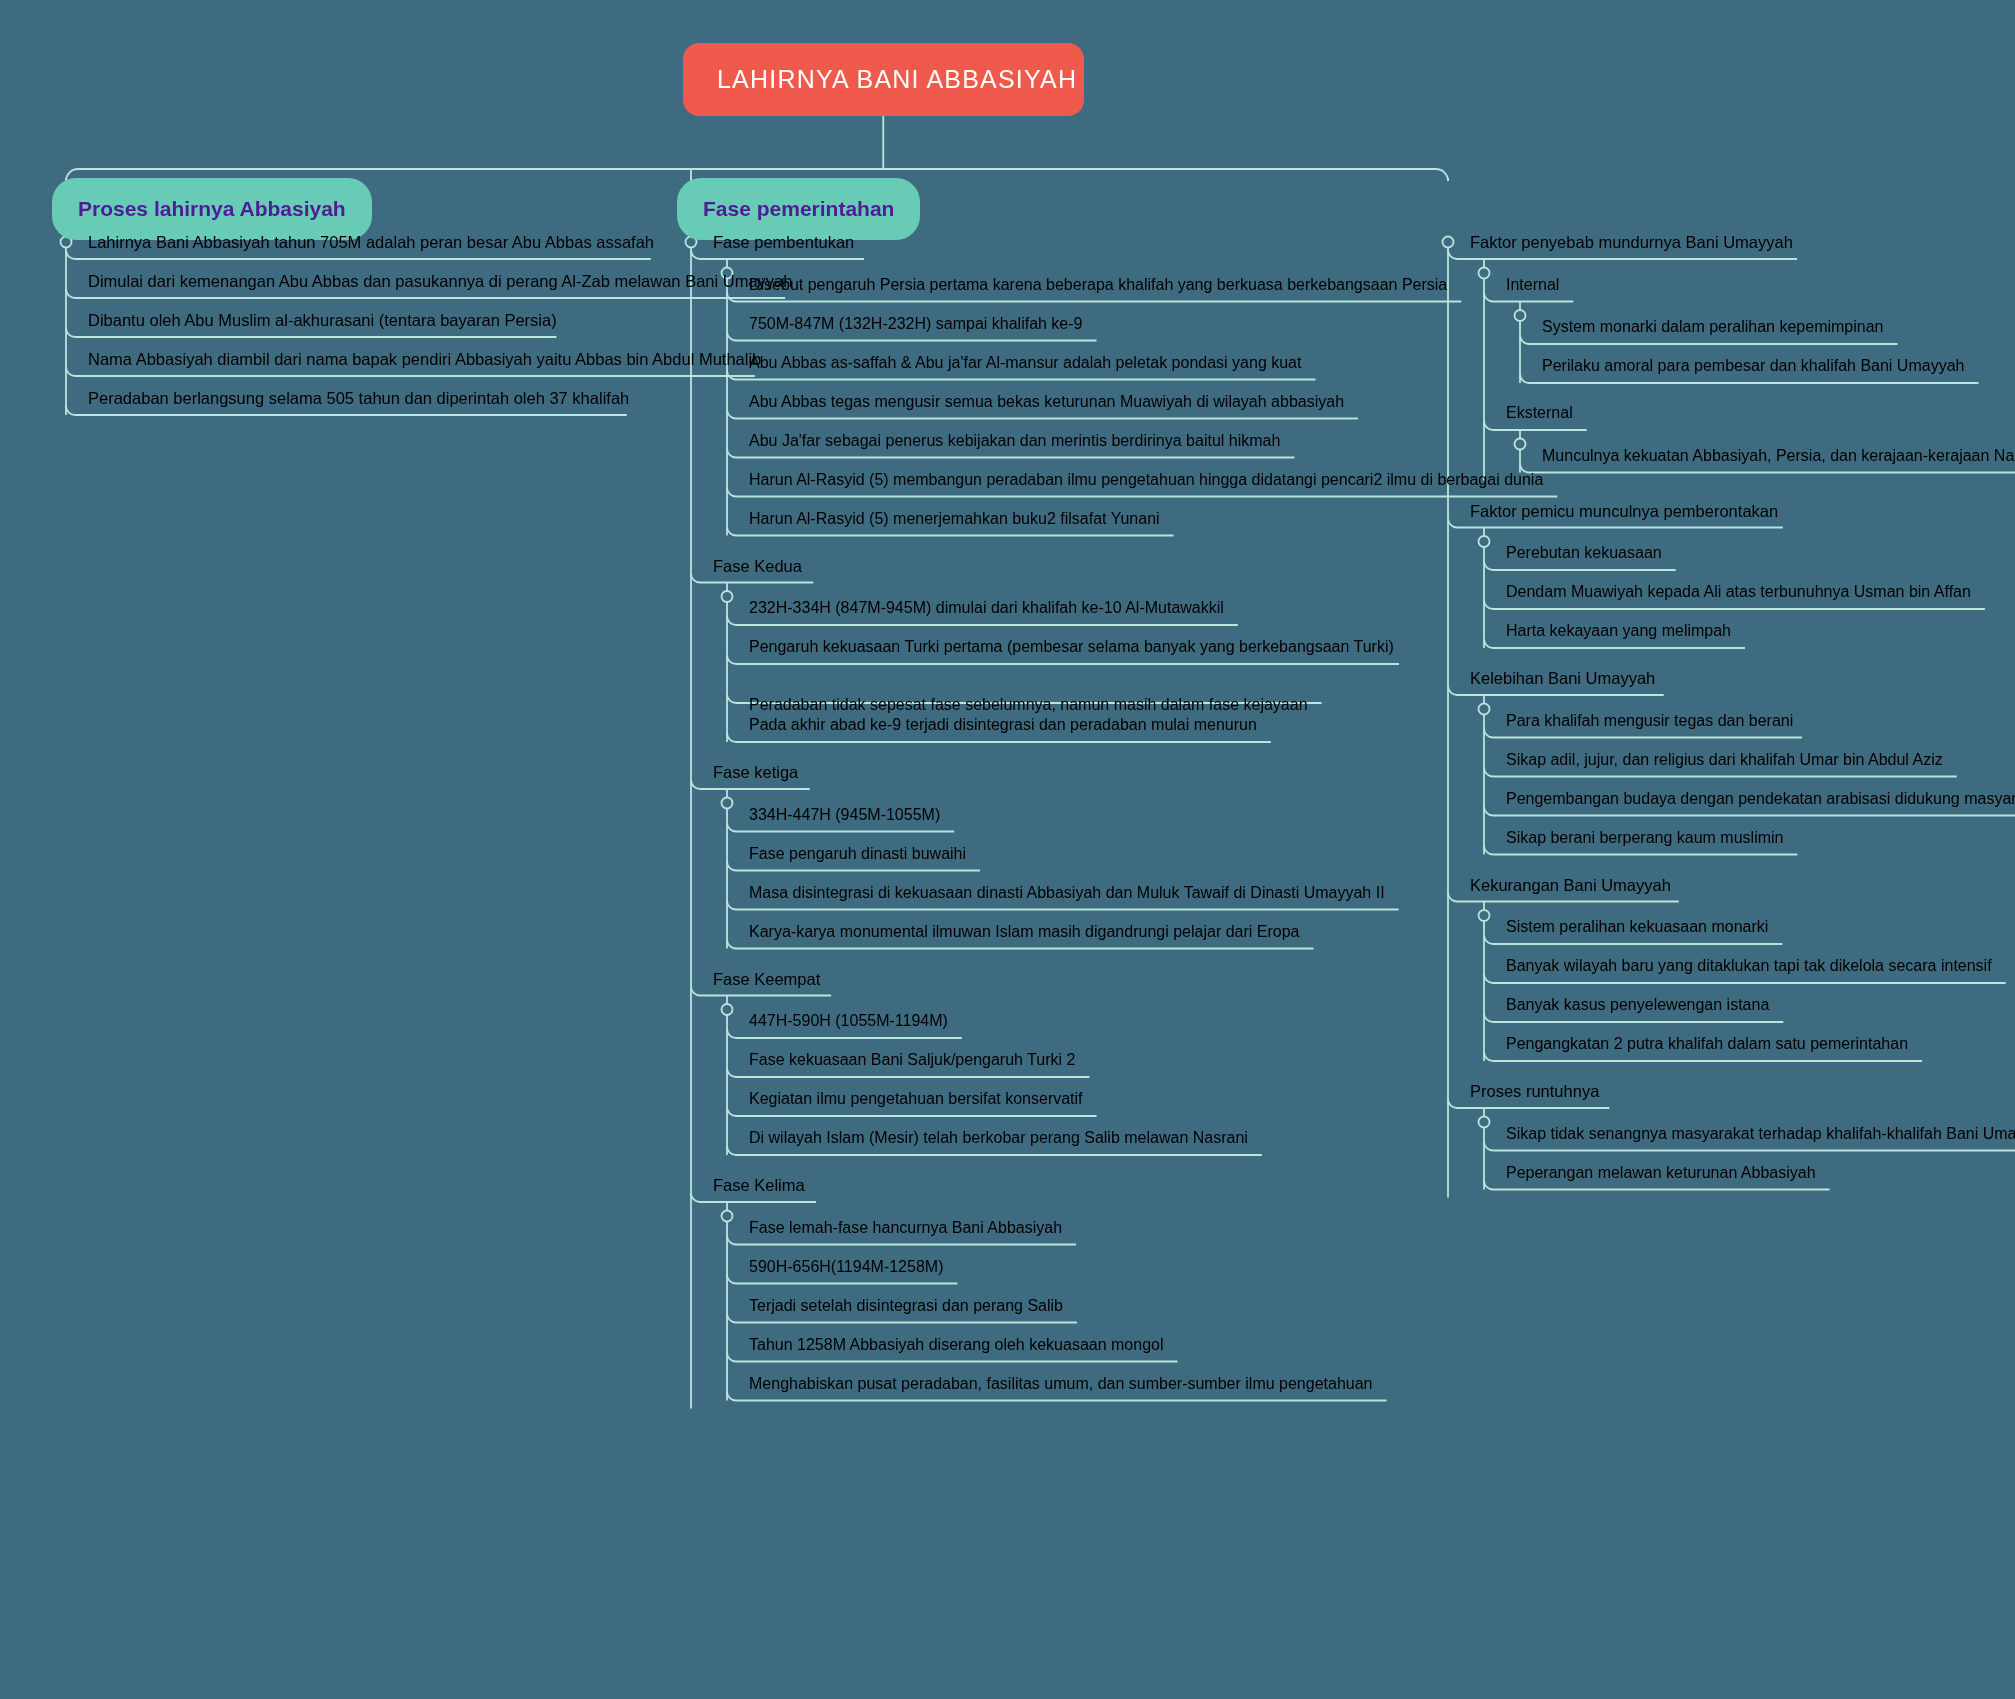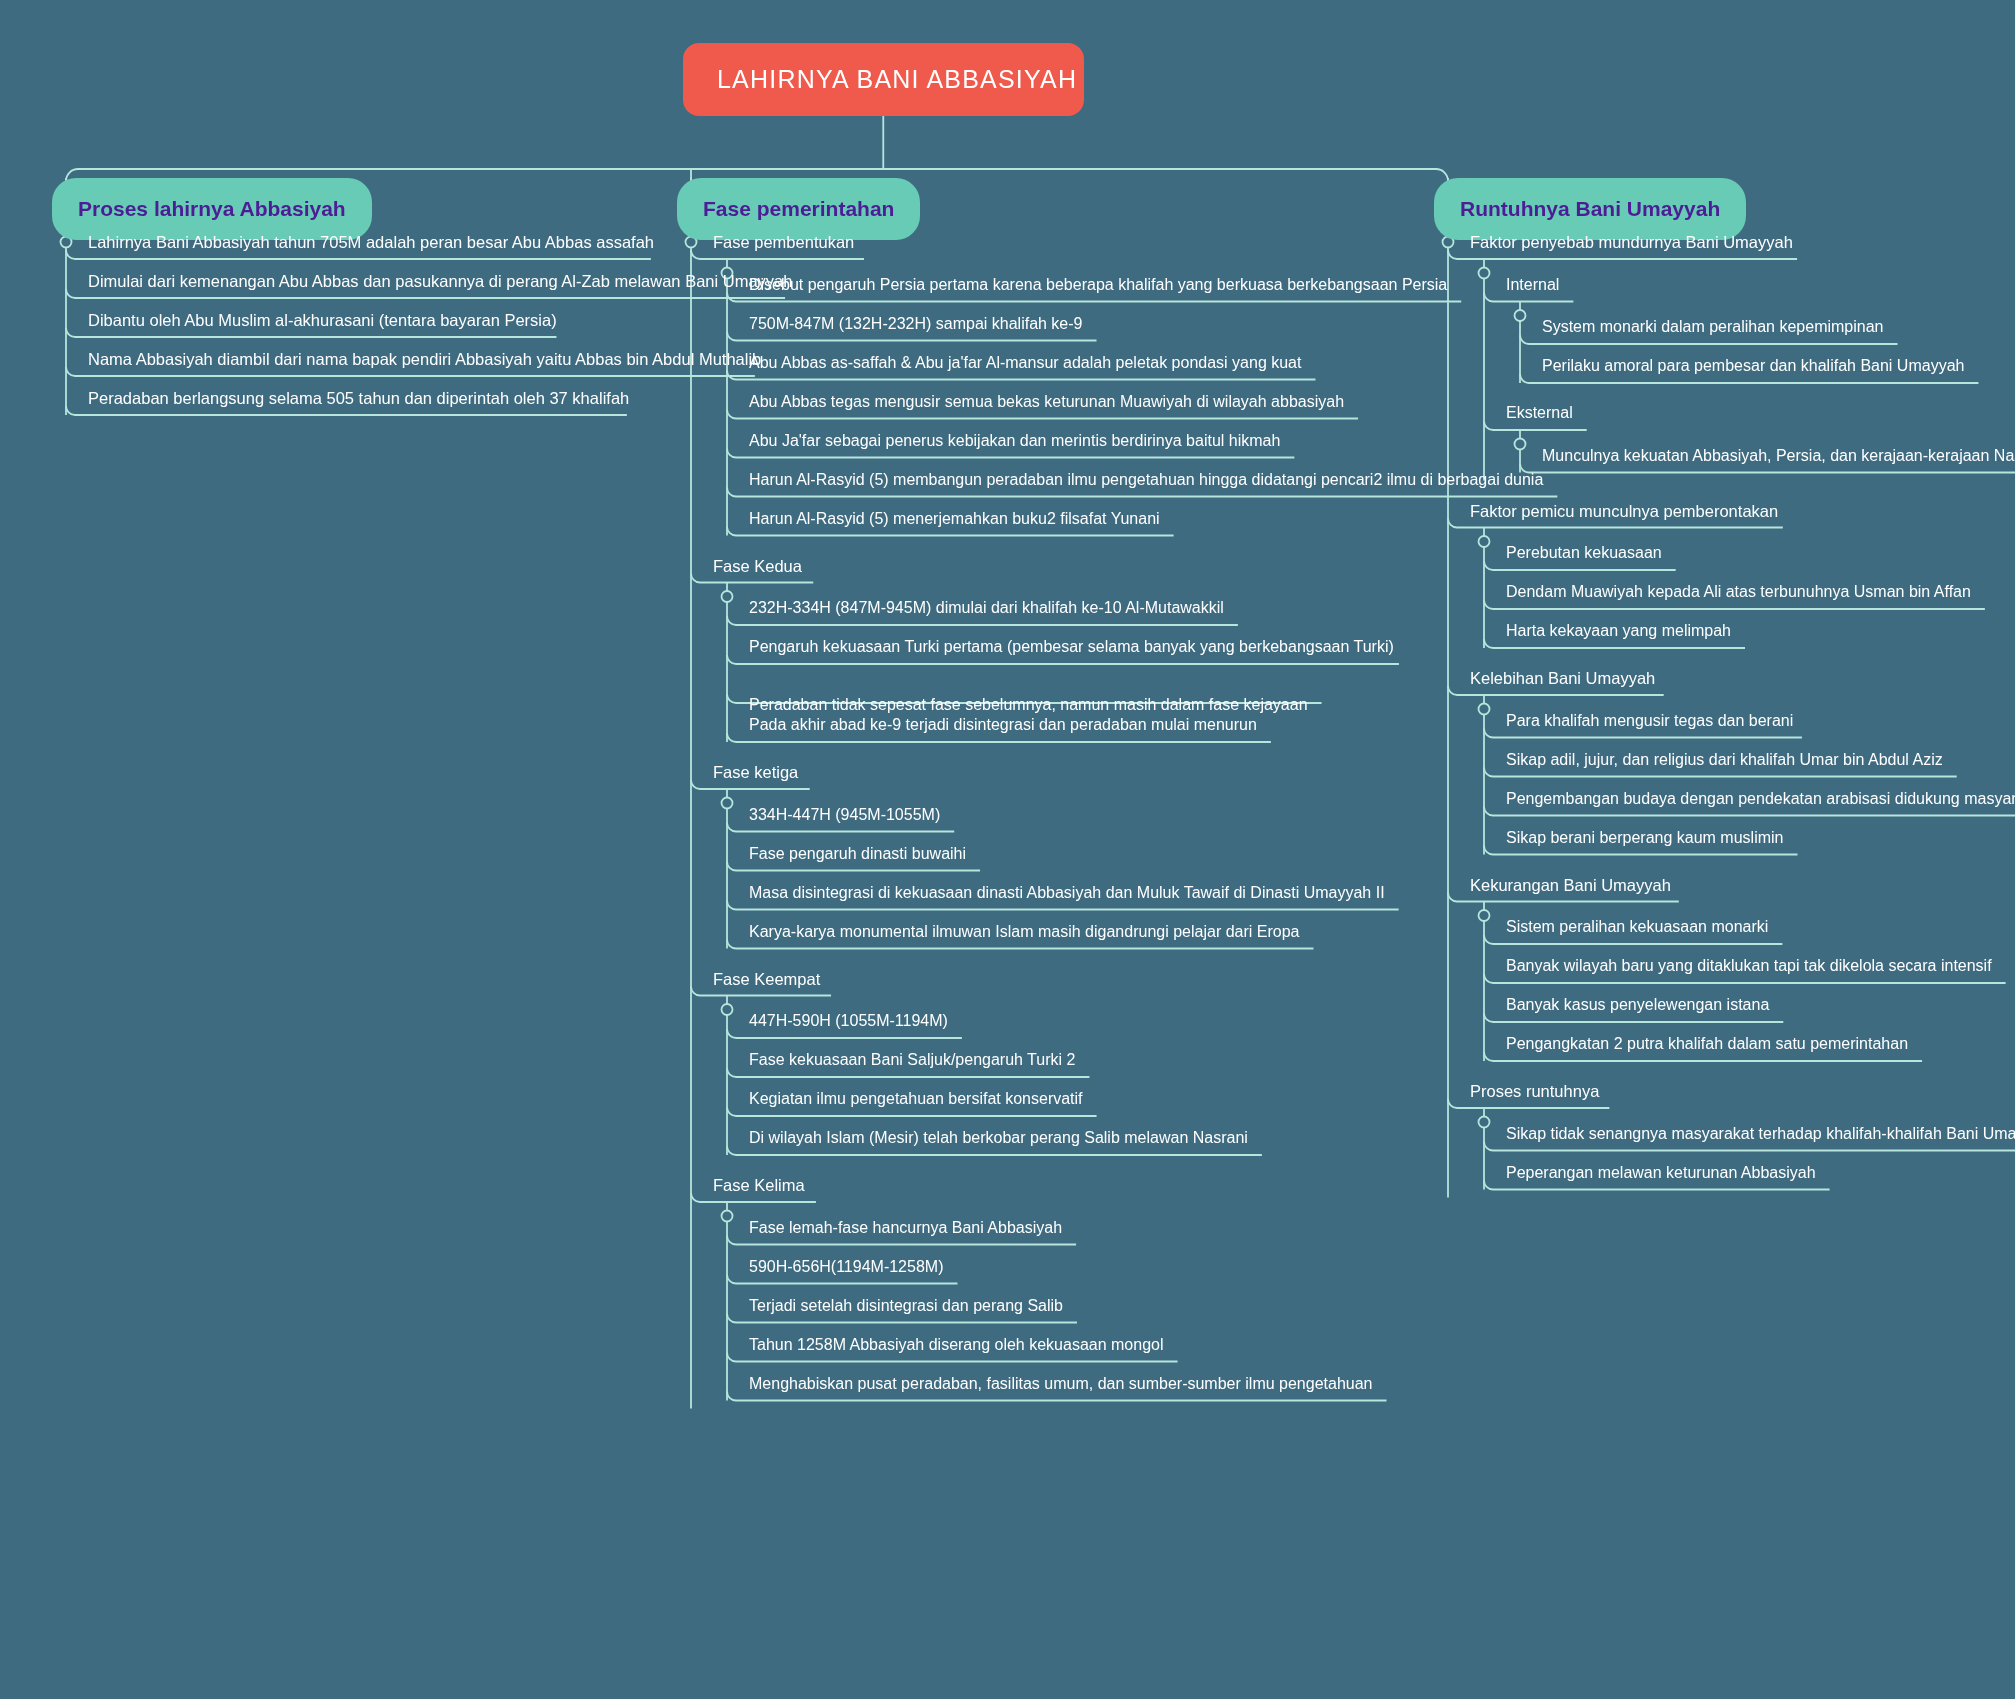--- a/index.html
+++ b/index.html
@@ -36,21 +36,21 @@
     font-size:21px;
     font-weight:bold;
     color:#4c1d95;
     white-space:nowrap;
   }
 
   
   .leaf{
     position:absolute;
     font-size:16px;
-    color:#ffffff;
+    color:#000000;
     white-space:nowrap;
     line-height:1;
   }
   .leaf.l1{font-size:16.5px;}
   .leaf.l2{font-size:16px;}
   .leaf.l3{font-size:16px;}
 </style>
 </head>
 <body>
 
@@ -158,21 +158,20 @@
       <circle cx="1484" cy="1122" r="5.5" fill="none" stroke="#b8e5dc" stroke-width="1.8"></circle>
       <path d="M 1484 1108 L 1484 1116.5" fill="none" stroke="#b8e5dc" stroke-width="1.8"></path>
       <path d="M 1484 1141.5 A 9 9 0 0 0 1493 1150.5 L 2064.3125 1150.5" fill="none" stroke="#b8e5dc" stroke-width="1.8"></path>
       <path d="M 1484 1180.5 A 9 9 0 0 0 1493 1189.5 L 1829.5625 1189.5" fill="none" stroke="#b8e5dc" stroke-width="1.8"></path>
       <path d="M 1484 1127.5 L 1484 1189.5" fill="none" stroke="#b8e5dc" stroke-width="1.8"></path>
       <path d="M 1448 247.5 L 1448 1197.5" fill="none" stroke="#b8e5dc" stroke-width="1.8"></path>
     </svg>
 <div class="root-node" style="left: 683px; top: 43px; width: 332.547px;">LAHIRNYA BANI ABBASIYAH</div>
     <div class="branch-pill" style="left: 52px; top: 178px;">Proses lahirnya Abbasiyah</div>
     <div class="branch-pill" style="left: 677px; top: 178px;">Fase pemerintahan</div>
-    <div class="branch-pill" style="left: 1434px; top: 178px;">Runtuhnya Bani Umayyah</div>
     <div class="leaf l1" style="left: 88px; top: 234px;">Lahirnya Bani Abbasiyah tahun 705M adalah peran besar Abu Abbas assafah</div>
     <div class="leaf l1" style="left: 88px; top: 273px;">Dimulai dari kemenangan Abu Abbas dan pasukannya di perang Al-Zab melawan Bani Umayyah</div>
     <div class="leaf l1" style="left: 88px; top: 312px;">Dibantu oleh Abu Muslim al-akhurasani (tentara bayaran Persia)</div>
     <div class="leaf l1" style="left: 88px; top: 351px;">Nama Abbasiyah diambil dari nama bapak pendiri Abbasiyah yaitu Abbas bin Abdul Muthalib</div>
     <div class="leaf l1" style="left: 88px; top: 390px;">Peradaban berlangsung selama 505 tahun dan diperintah oleh 37 khalifah</div>
     <div class="leaf l1" style="left: 713px; top: 234px;">Fase pembentukan</div>
     <div class="leaf l2" style="left: 749px; top: 276.5px;">Disebut pengaruh Persia pertama karena beberapa khalifah yang berkuasa berkebangsaan Persia</div>
     <div class="leaf l2" style="left: 749px; top: 315.5px;">750M-847M (132H-232H) sampai khalifah ke-9</div>
     <div class="leaf l2" style="left: 749px; top: 354.5px;">Abu Abbas as-saffah &amp; Abu ja'far Al-mansur adalah peletak pondasi yang kuat</div>
     <div class="leaf l2" style="left: 749px; top: 393.5px;">Abu Abbas tegas mengusir semua bekas keturunan Muawiyah di wilayah abbasiyah</div>

